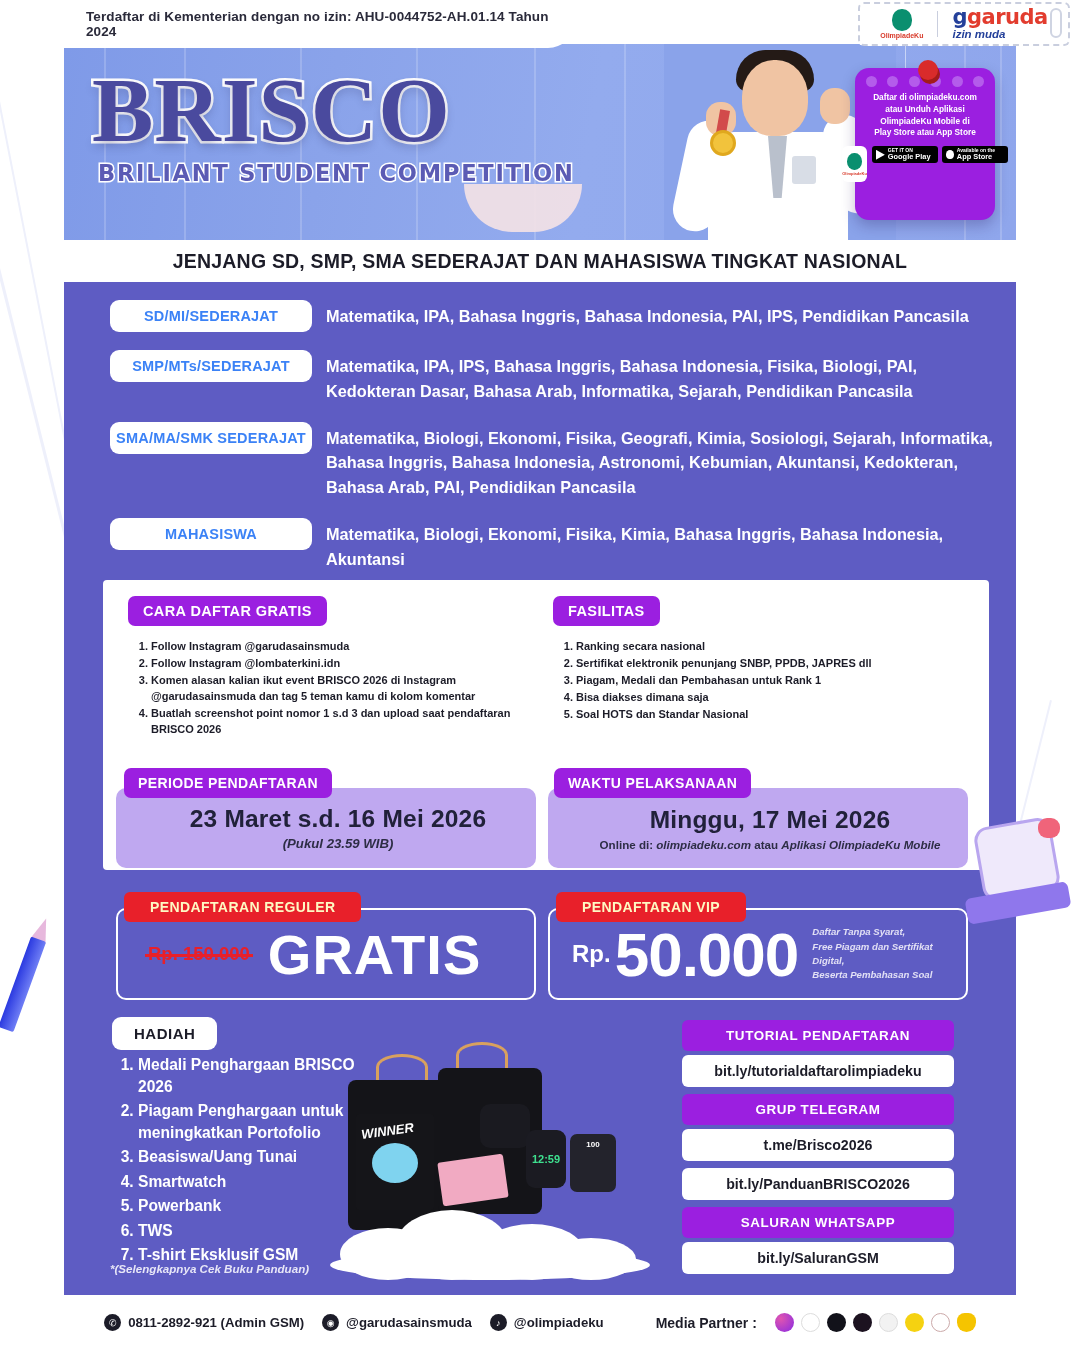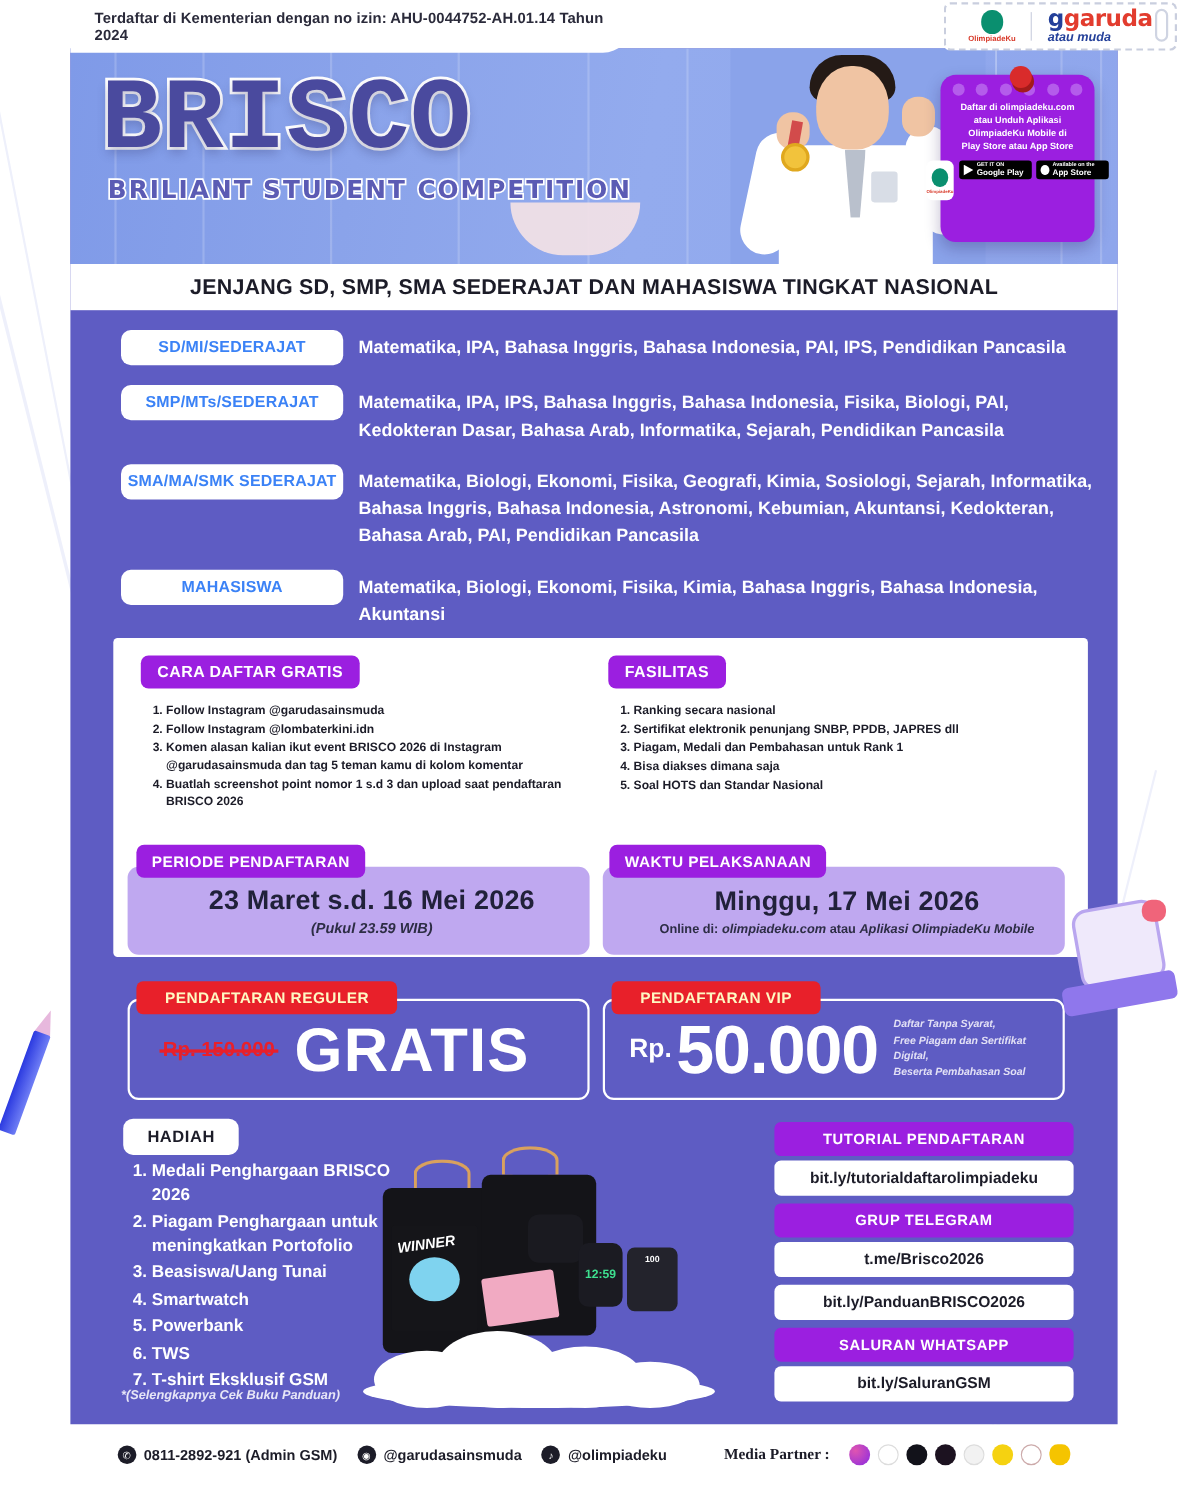--- a/index.html
+++ b/index.html
@@ -49,21 +49,21 @@
     background: linear-gradient(100deg,#7f9ae8 0%,#8aa3ea 28%,#93abee 55%,#8fa6ec 100%);
     overflow: hidden;
   }
   .plank { position: absolute; top: 0; width: 2px; height: 196px; background: rgba(255,255,255,.18); }
   .logo-wrap { position: absolute; left: 28px; top: 22px; width: 520px; }
   .brisco {
     font-size: 92px; font-weight: 900; letter-spacing: 1px; line-height: .96;
     color: #4a4a9e;
     -webkit-text-stroke: 5px #ffffff;
     paint-order: stroke fill;
-    font-family: Liberation Mono, monospace;
+    font-family: Liberation Serif, serif;
     text-shadow: 0 5px 10px rgba(40,40,90,.28);
   }
   .brisco-sub {
     margin-top: 6px; margin-left: 6px;
     font-size: 22.5px; font-weight: 900; letter-spacing: 1.8px;
     color: #5b5bb4;
     -webkit-text-stroke: 3px #ffffff;
     paint-order: stroke fill;
     font-family: "DejaVu Sans", sans-serif;
   }
@@ -213,39 +213,39 @@
   .winner .wt{color:#fff;font-size:13px;font-weight:900;font-style:italic;transform:rotate(-8deg);margin:8px 0 0 5px;}
   .winner .circ{width:46px;height:40px;border-radius:50%;background:#7fd3ef;margin:6px auto 0;}
   .watch{position:absolute;left:196px;top:100px;width:40px;height:58px;background:#1b1b22;border-radius:9px;display:flex;align-items:center;justify-content:center;}
   .watch span{color:#3ee08f;font-size:11px;font-weight:800;}
   .pbank{position:absolute;left:240px;top:104px;width:46px;height:58px;background:#23232c;border-radius:7px;}
   .pbank span{color:#fff;font-size:8px;display:block;text-align:center;margin-top:6px;font-weight:700;}
   .buds{position:absolute;left:150px;top:74px;width:50px;height:44px;background:#1a1a20;border-radius:10px;}
   .cash{position:absolute;left:110px;top:128px;width:66px;height:44px;background:#f1aac2;border-radius:3px;transform:rotate(-8deg);}
 
   
-  .links{ position:absolute; left:704px; top:1020px; width:272px; }
+  .links{ position:absolute; left:682px; top:1020px; width:272px; }
   .lk-head{
     background:#9b1fe0; color:#fff; font-size:13.4px; font-weight:900; letter-spacing:.6px;
     text-align:center; padding:8px 0; border-radius:6px; margin-bottom:4px;
   }
   .lk-val{
     background:#ffffff; color:#1c1c28; font-size:14.2px; font-weight:600;
     text-align:center; padding:8px 0; border-radius:6px; margin-bottom:7px;
   }
 
   
   .footer{
     position:absolute; left:0; top:1295px; width:1080px; height:55px;
     background:#ffffff; display:flex; align-items:center; justify-content:center; gap:18px;
   }
   .fitem{ display:flex; align-items:center; gap:7px; }
   .fic{ width:17px; height:17px; border-radius:50%; background:#1c1c28; display:flex; align-items:center; justify-content:center; color:#fff; font-size:9px; }
   .ftxt{ font-size:13.2px; font-weight:600; color:#1c1c28; }
-  .mptitle{ font-size:14px; font-weight:900; color:#1c1c28; margin-left:34px;font-family:Liberation Serif, serif; }
+  .mptitle{ font-size:14px; font-weight:900; color:#1c1c28; margin-left:34px; }
   .mplogos{ display:flex; align-items:center; gap:7px; }
   .mpl{ width:19px; height:19px; border-radius:50%; }
 
   
   .pen{ position:absolute; left:18px; top:915px; width:16px; height:118px; transform:rotate(20deg); }
   .pen .b{position:absolute;top:22px;left:0;width:16px;height:96px;background:linear-gradient(90deg,#2b3ae0,#6f7ef5);border-radius:2px;}
   .pen .t{position:absolute;top:0;left:0;width:0;height:0;border-left:8px solid transparent;border-right:8px solid transparent;border-bottom:24px solid #e7b8dd;}
   .megaphone{ position:absolute; right:14px; top:818px; width:96px; height:120px; }
   .megaphone .cone{position:absolute;left:8px;top:4px;width:78px;height:74px;background:#efe9fb;border:3px solid #b9a6ef;border-radius:14px;transform:rotate(-10deg);}
   .megaphone .tip{position:absolute;left:68px;top:0px;width:22px;height:20px;background:#f0647a;border-radius:9px;}
@@ -332,21 +332,21 @@
   </div>
 
   <div class="partners">
     <div class="pl-olimp">
       <div class="blob"></div>
       <div class="cap">OlimpiadeKu</div>
     </div>
     <div class="pl-div"></div>
     <div class="pl-gar">
       <div class="g1"><span class="b">g</span><span>garuda</span></div>
-      <div class="g2">atau muda</div>
+      <div class="g2">izin muda</div>
     </div>
     <div class="clip"></div>
   </div>
 
   <div class="jenjang">
     <span>JENJANG SD, SMP, SMA SEDERAJAT DAN MAHASISWA TINGKAT NASIONAL</span>
   </div>
 
   <div class="subjects">
     <div class="srow">

